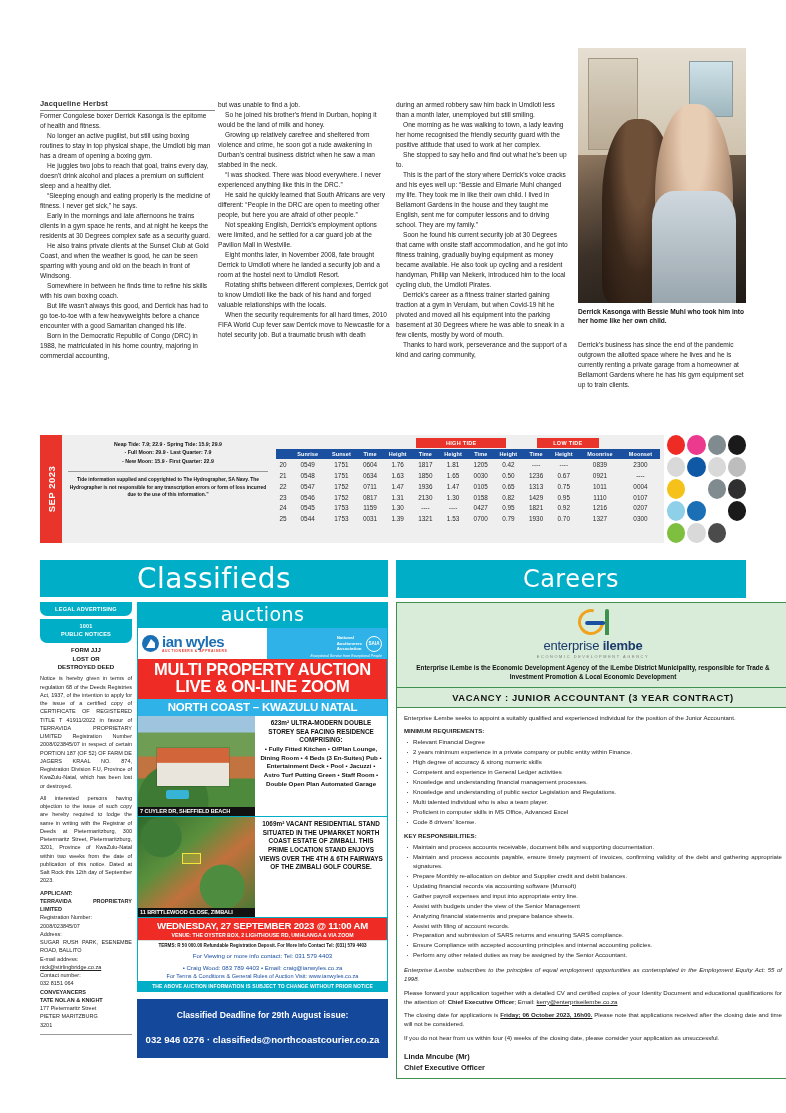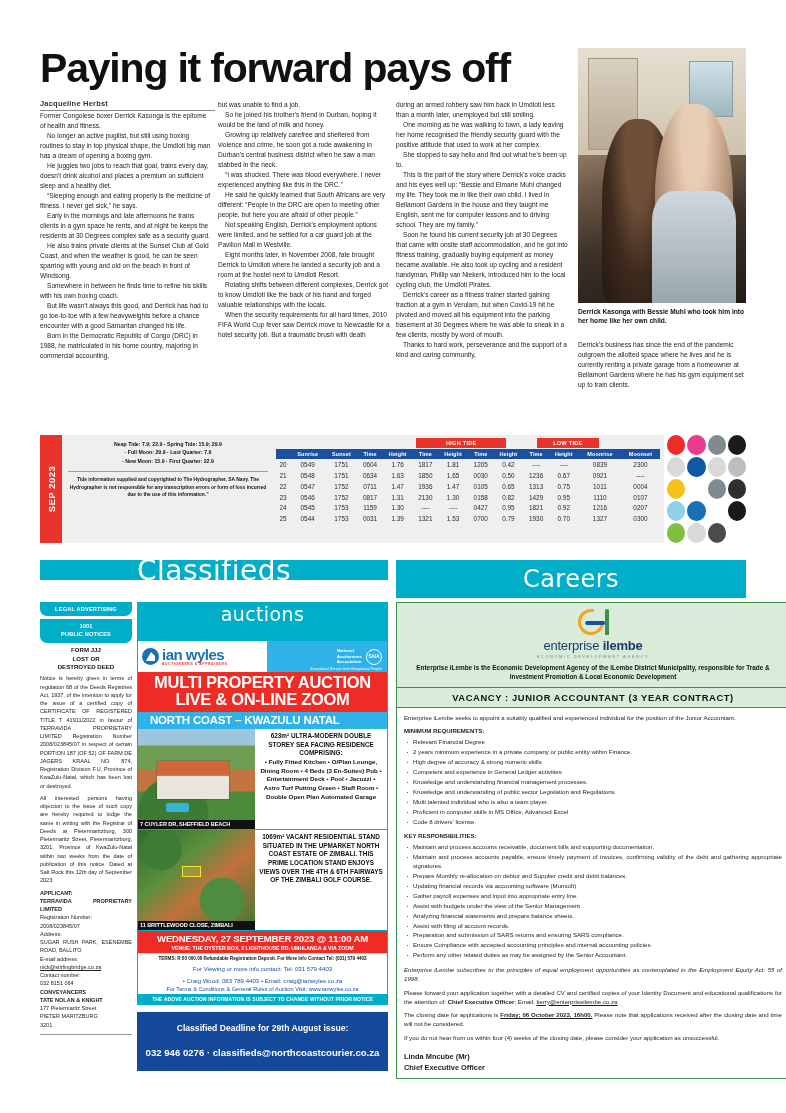--- a/index.html
+++ b/index.html
@@ -133,42 +133,42 @@
     gap:2px;
   }
   .swatches i { display:block; border-radius:50%; }
 
   
   .banner {
     position:absolute; background:#00aec7; color:#fff;
     display:flex; align-items:center; justify-content:center;
     font-family:"DejaVu Sans", sans-serif; letter-spacing:.5px;
   }
-  #banner-classifieds { left:40px; top:560px; width:348px; height:20px; font-size:28px; }
+  #banner-classifieds { left:40px; top:560px; width:348px; height:37px; font-size:28px; }
   #banner-careers { left:396px; top:560px; width:350px; height:38px; font-size:24px; }
 
   
   .legal { position:absolute; left:40px; top:602px; width:92px; }
   .pill {
     background:#00aec7; color:#fff; text-align:center; font-size:5.6px;
     font-weight:bold; padding:4px 2px; border-radius:0 0 7px 7px; margin-bottom:3px;
     letter-spacing:.2px;
   }
   .pill.two { padding:3px 2px 4px; line-height:1.5; }
   .legal-head { text-align:center; font-size:6.1px; font-weight:bold; line-height:1.45; color:#111; margin-bottom:2px; }
   .legal-body { font-size:5.5px; line-height:1.5; color:#222; text-align:justify; }
   .legal-body b { font-weight:bold; }
   .legal-body u { text-decoration:underline; }
   .legal-rule { border-bottom:.8px solid #999; margin-top:5px; }
 
   
   .auctions { position:absolute; left:137px; top:602px; width:251px; }
   .auctions-title {
     background:#00aec7; color:#fff; text-align:center; font-size:19px;
-    font-family:"DejaVu Sans", sans-serif; padding:1px 0 16px; letter-spacing:.4px;
+    font-family:"DejaVu Sans", sans-serif; padding:1px 0 3px; letter-spacing:.4px;
   }
   .ad-box { border:1.4px solid #00aec7; border-top:none; background:#fff; }
   .ianwyles-bar { display:flex; height:31px; }
   .iw-left {
     width:52%; background:#fff; display:flex; align-items:center; gap:3px; padding-left:4px;
     position:relative;
   }
   .iw-logo-circle {
     width:17px; height:17px; border-radius:50%; background:#1b6fb5; position:relative; flex:none;
   }
@@ -186,21 +186,21 @@
   .sa-seal {
     width:16px; height:16px; border-radius:50%; border:1.2px solid #fff;
     display:flex; align-items:center; justify-content:center; font-size:4.6px; font-weight:bold;
   }
   .iw-tag { position:absolute; right:5px; bottom:1px; font-size:3.6px; font-style:italic; }
   .red-head {
     background:#ee2b24; color:#fff; text-align:center; font-size:16.5px; font-weight:bold;
     line-height:1.06; padding:2px 0 3px; letter-spacing:-.3px;
   }
   .blue-sub {
-    background:#2eb2e8; color:#fff; text-align:left; font-size:11.5px; font-weight:bold;
+    background:#2eb2e8; color:#fff; text-align:center; font-size:11.5px; font-weight:bold;
     padding:2px 12px 3px; letter-spacing:-.2px;
   }
   .lot { display:flex; border-bottom:1.4px solid #00aec7; }
   .lot-img { width:47%; position:relative; height:100px; overflow:hidden; }
   .lot-img.house {
     background:
       radial-gradient(ellipse at 30% 85%, #3f7a35 0 30%, transparent 31%),
       linear-gradient(180deg,#9fc4dd 0 16%, #6f9d54 17% 40%, #c1743f 41% 62%, #4e8a3c 63% 100%);
   }
   .lot-img.house::after{
@@ -293,21 +293,20 @@
   .ca-sign { font-weight:bold; font-size:7.4px; line-height:1.5; margin-top:8px; }
   .ca-body u { text-decoration:underline; }
   .ca-body b { font-weight:bold; }
 </style>
 </head>
 <body>
 
 <div class="page">
 
 
-  <div class="headline">Paying it forward pays off</div>
 
   <div class="byline">Jacqueline Herbst</div>
 
   <div class="col" id="col1">
       <p class="first">Former Congolese boxer Derrick Kasonga is the epitome of health and fitness.</p>
       <p>No longer an active pugilist, but still using boxing routines to stay in top physical shape, the Umdloti big man has a dream of opening a boxing gym.</p>
       <p>He juggles two jobs to reach that goal, trains every day, doesn't drink alcohol and places a premium on sufficient sleep and a healthy diet.</p>
       <p>“Sleeping enough and eating properly is the medicine of fitness. I never get sick,” he says.</p>
       <p>Early in the mornings and late afternoons he trains clients in a gym space he rents, and at night he keeps the residents at 30 Degrees complex safe as a security guard.</p>
       <p>He also trains private clients at the Sunset Club at Gold Coast, and when the weather is good, he can be seen sparring with young and old on the beach in front of Windsong.</p>

